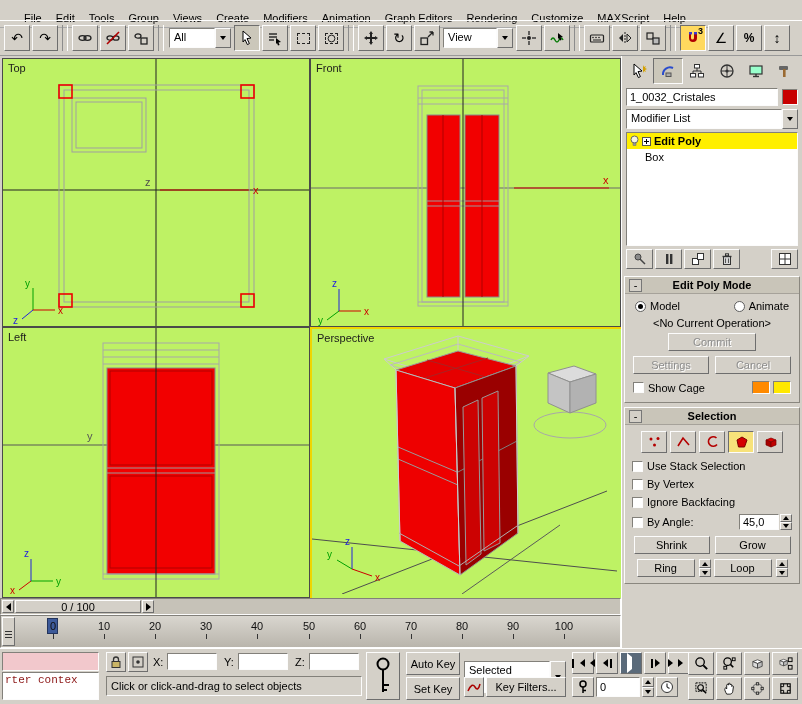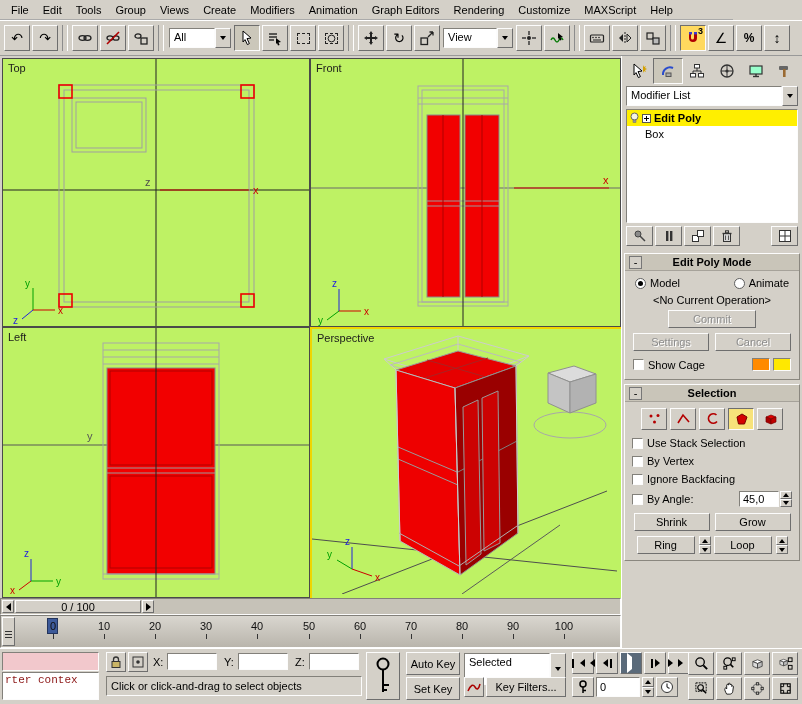--- a/index.html
+++ b/index.html
@@ -39,21 +39,21 @@
   .tick b{display:block;margin:2px auto 0;width:1px;height:5px;background:#333}
   .swatch{display:inline-block;border:1px solid;border-color:#82807a #fcfcfc #fcfcfc #82807a;box-sizing:border-box}
   .cp-tab{width:28px;height:24px;margin:1px 0;border:1px solid transparent;display:flex;align-items:center;justify-content:center}
   .cp-tab.active{border-color:#6e6e6e #fcfcfc #fcfcfc #6e6e6e;background:#cbc7ba}
 </style>
 </head>
 <body>
 
 <div id="app">
 
-  <div class="abs flex" style="left:0;top:0;width:733px;height:20px;padding-left:4px;box-sizing:border-box;border-bottom:1px solid #aaa">
+  <div class="abs flex" style="left:0;top:8px;width:733px;height:20px;padding-left:17px;box-sizing:border-box;border-bottom:1px solid #aaa">
     <span class="menu-item">File</span>
     <span class="menu-item">Edit</span>
     <span class="menu-item">Tools</span>
     <span class="menu-item">Group</span>
     <span class="menu-item">Views</span>
     <span class="menu-item">Create</span>
     <span class="menu-item">Modifiers</span>
     <span class="menu-item">Animation</span>
     <span class="menu-item">Graph Editors</span>
     <span class="menu-item">Rendering</span>
@@ -395,20 +395,26 @@
       <span class="cp-tab">
           <span>
             <svg width="16" height="16" viewBox="0 0 16 16">
               <rect x="2" y="3" width="9" height="4" rx="1" fill="#666"></rect>
               <rect x="6" y="6" width="2.6" height="8" fill="#9a6a32"></rect>
             </svg>
           </span>
         </span>
     </div>
 
+    <div class="flex" style="padding:3px 4px 2px">
+      <span class="sunk" style="flex:1;height:18px;display:flex;align-items:center">
+        <input value="1_0032_Cristales" style="">
+      </span>
+      <span class="swatch" style="width:16px;height:16px;background:#c80000;margin-left:4px"></span>
+    </div>
 
     <div style="padding:1px 4px 3px">
       <span class="combo" style="width:100%">
         <span class="cv">Modifier List</span>
         <span class="btn caw">
             <span class="tD"></span>
           </span>
       </span>
     </div>
 
@@ -691,21 +697,21 @@
         </span>
       </span>
 
     <div class="abs" style="left:106px;top:27px;width:256px;height:20px;border:1px solid;border-color:#82807a #fcfcfc #fcfcfc #82807a;box-sizing:border-box;display:flex;align-items:center;padding:0 4px;overflow:hidden">
       <span style="white-space:nowrap">Click or click-and-drag to select objects</span>
     </div>
 
     <span class="btn abs" style="left:406px;top:3px;width:54px;height:23px">Auto Key</span>
     <span class="btn abs" style="left:406px;top:28px;width:54px;height:23px">Set Key</span>
 
-    <span class="combo abs" style="left:464px;top:4px;width:102px;height:32px">
+    <span class="combo abs" style="left:464px;top:12px;width:102px;height:32px">
       <span class="cv">Selected</span>
       <span class="btn caw">
           <span class="tD"></span>
         </span>
     </span>
     <span class="btn abs" style="left:464px;top:28px;width:20px;height:20px">
         <span>
           <svg width="14" height="12" viewBox="0 0 14 12">
             <path d="M1 10 Q5 1 8 6 T13 3" fill="none" stroke="#a00" stroke-width="1.5"></path>
           </svg>

